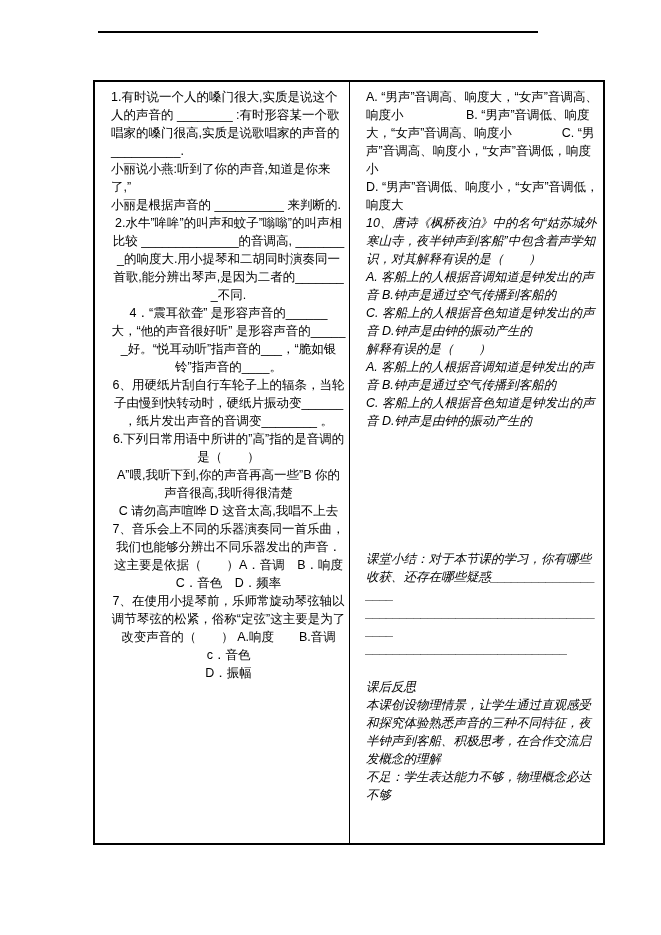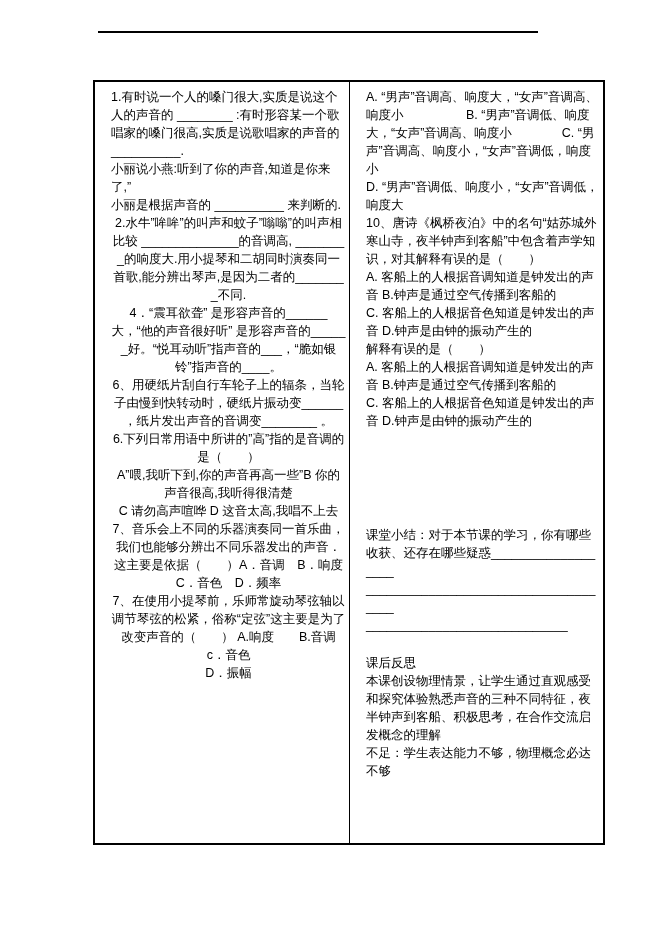--- a/index.html
+++ b/index.html
@@ -48,22 +48,22 @@
   }
   .col-right {
     flex: 1;
   }
   .q {
     margin: 0;
     white-space: pre-wrap;
     word-break: break-all;
   }
   .col-left .q + .q { margin-top: 0; text-align: center; }
-  .col-right .q + .q { margin-top: 0; }
-  .col-right .q.summary { margin-top: 96px; }
+  .col-right .q + .q { margin-top: 0; font-style: italic; }
+  .col-right .q.summary { margin-top: 120px; }
   .col-right .q.reflection { margin-top: 20px; }
 </style>
 </head>
 <body>
 
 <div class="page">
   <div class="top-rule"></div>
   <div class="worksheet-table">
     <div class="col col-left">
       <p class="q">1.有时说一个人的嗓门很大,实质是说这个人的声音的 ________ :有时形容某一个歌唱家的嗓门很高,实质是说歌唱家的声音的 __________.

